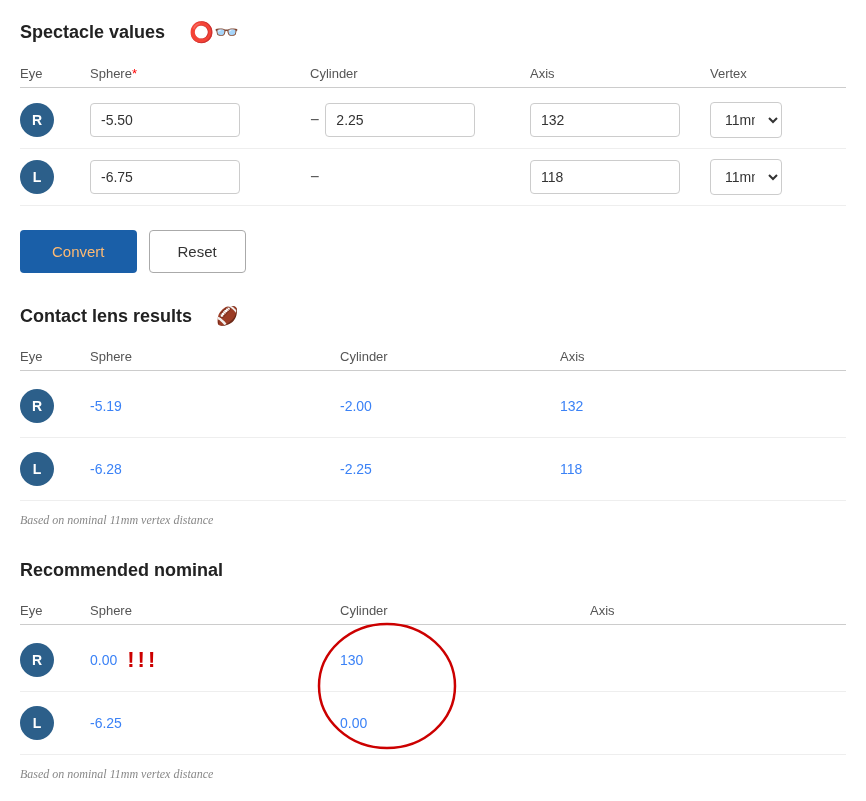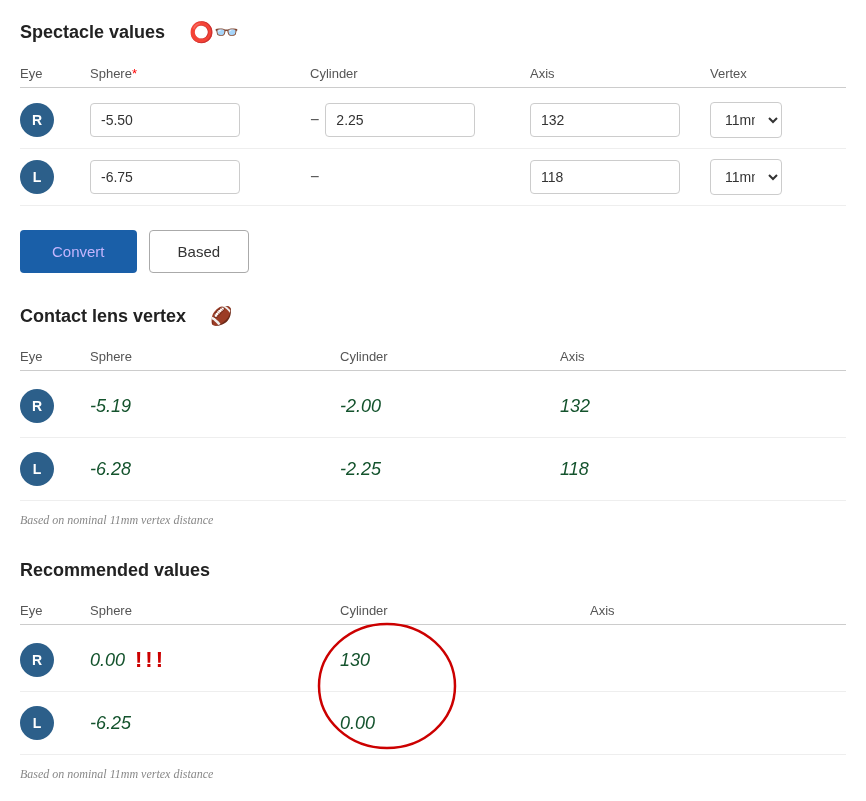--- a/index.html
+++ b/index.html
@@ -92,21 +92,21 @@
       outline: none;
       cursor: pointer;
     }
     .btn-row {
       display: flex;
       gap: 12px;
       margin: 24px 0 32px 0;
     }
     .btn-convert {
       background: #1a5fa8;
-      color: #c4b5fd;
+      color: #fdba74;
       border: none;
       border-radius: 4px;
       padding: 12px 32px;
       font-size: 15px;
       cursor: pointer;
       font-weight: 500;
     }
     .btn-reset {
       background: #fff;
       color: #333;
@@ -128,23 +128,22 @@
       color: #555;
     }
     .results-grid-row {
       display: grid;
       grid-template-columns: 70px 250px 220px 200px;
       align-items: center;
       padding: 14px 0;
       border-bottom: 1px solid #eee;
     }
     .results-value {
-      font-size: 18px;
-      color: #14532d;
-      font-style: italic;
+      font-size: 14px;
+      color: #3b82f6;
     }
     .footnote {
       font-size: 12px;
       color: #888;
       margin-top: 12px;
       font-style: italic;
       font-family: Liberation Serif, serif;
     }
     .recommended-section {
       margin-top: 32px;
@@ -238,27 +237,27 @@
         <option>11mm</option>
         <option>12mm</option>
         <option>13mm</option>
         <option>14mm</option>
       </select>
     </div>
   </div>
 
   <div class="btn-row">
     <button class="btn-convert">Convert</button>
-    <button class="btn-reset">Based</button>
+    <button class="btn-reset">Reset</button>
   </div>
 </div>
 
 <div>
   <div class="section-title">
-    <span>Contact lens vertex</span>
+    <span>Contact lens results</span>
     <span style="font-size:18px;">🏈</span>
   </div>
 
   <div class="results-grid-header">
     <span>Eye</span>
     <span>Sphere</span>
     <span>Cylinder</span>
     <span>Axis</span>
   </div>
 
@@ -278,21 +277,21 @@
     <span class="results-value">-6.28</span>
     <span class="results-value">-2.25</span>
     <span class="results-value">118</span>
   </div>
 
   <div class="footnote">Based on nominal 11mm vertex distance</div>
 </div>
 
 <div class="recommended-section">
   <div class="section-title">
-    <span>Recommended values</span>
+    <span>Recommended nominal</span>
   </div>
 
   <div class="recommended-grid-header">
     <span>Eye</span>
     <span>Sphere</span>
     <span>Cylinder</span>
     <span>Axis</span>
   </div>
 
   <div style="position:relative;">

